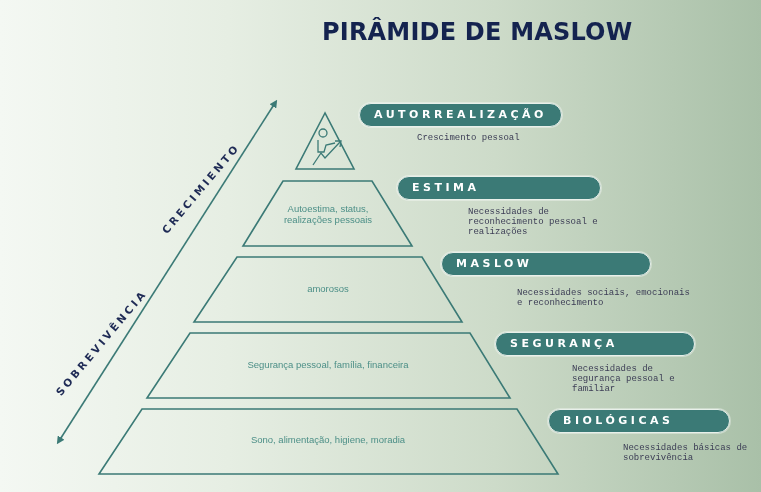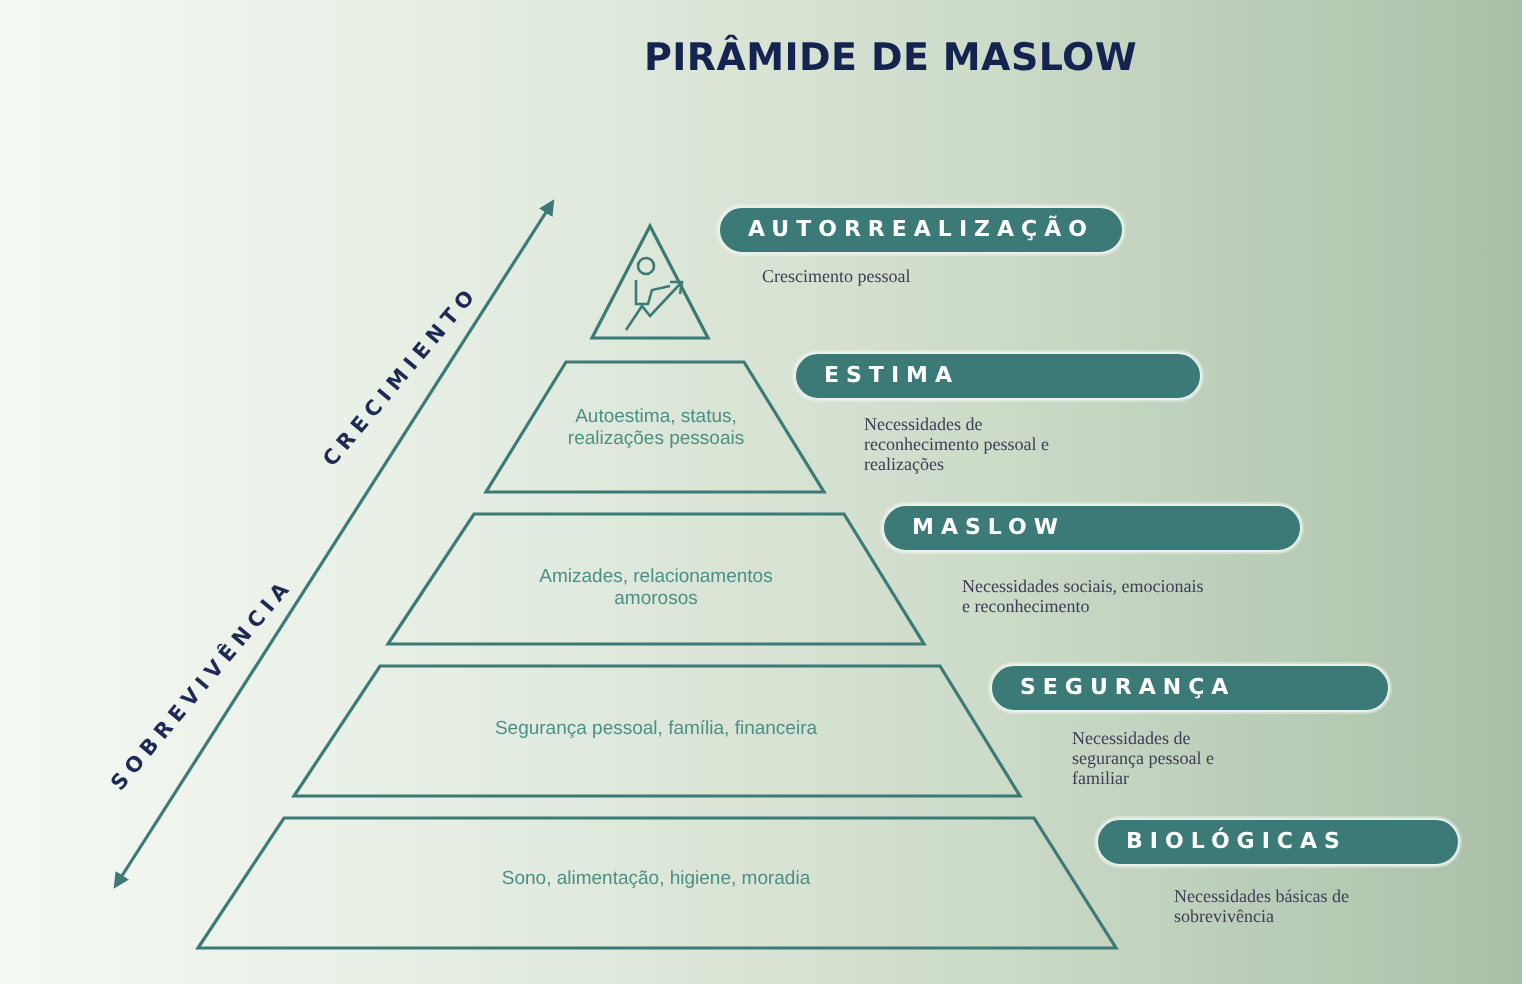--- a/index.html
+++ b/index.html
@@ -4,34 +4,35 @@
   <style>
     html, body { margin: 0; padding: 0; }
     body {
       width: 761px; height: 492px; overflow: hidden; position: relative;
       background: linear-gradient(90deg, #f4f8f3 0%, #e6eee3 30%, #cddbc9 65%, #a9c0a8 100%);
       font-family: "Liberation Sans", sans-serif;
     }
     .title {
       position: absolute; left: 322px; top: 18px; width: 340px;
       font-family: "DejaVu Sans", sans-serif; font-weight: bold;
-      font-size: 19px; color: #14234f; letter-spacing: 0.2px; white-space: nowrap;
+      font-size: 24px; color: #14234f; letter-spacing: 0.2px; white-space: nowrap;
     }
     svg.diagram { position: absolute; left: 0; top: 0; }
     .pill {
       position: absolute; height: 22px; border-radius: 12px;
       background: #3b7a76; border: 1.5px solid #e8f0ea;
       color: #ffffff; font-family: "DejaVu Sans", sans-serif; font-weight: bold;
       font-size: 11px; letter-spacing: 3.5px; line-height: 22px;
       padding-left: 14px; box-sizing: content-box;
       box-shadow: 0 0 0 1px rgba(255,255,255,0.35);
     }
     .desc {
       position: absolute; color: #3c3d55; font-size: 9px; line-height: 10px;
-      font-family: Liberation Serif, serif;
+      font-family: Liberation Mono, monospace;
+      margin-left: 36px;
     }
     .layer-text {
       position: absolute; text-align: center; color: #4c8f87;
       font-size: 9.5px; line-height: 11px; font-family: "Liberation Sans", sans-serif;
     }
     .axis-label {
       position: absolute; color: #1e2a55; font-family: "DejaVu Sans", sans-serif;
       font-weight: bold; font-size: 10.5px; letter-spacing: 3px; white-space: nowrap;
       transform-origin: left center; transform: rotate(-50deg);
     }
@@ -70,21 +71,20 @@
 </svg>
 
 <div class="axis-label" style="left:164px; top:226px;">CRECIMIENTO</div>
 <div class="axis-label" style="left:58px; top:388px;">SOBREVIVÊNCIA</div>
 
 <div class="layer-text" style="left:263px; top:203px; width:130px;">
   <div>Autoestima, status,</div>
   <div>realizações pessoais</div>
 </div>
 <div class="layer-text" style="left:238px; top:283px; width:180px;">
-  <div>Amizades, relacionamentos</div>
   <div>amorosos</div>
 </div>
 <div class="layer-text" style="left:208px; top:359px; width:240px;">
   <div>Segurança pessoal, família, financeira</div>
 </div>
 <div class="layer-text" style="left:208px; top:434px; width:240px;">
   <div>Sono, alimentação, higiene, moradia</div>
 </div>
 
 <div class="pill" style="left:359px; top:103px; width:187px;">AUTORREALIZAÇÃO</div>

